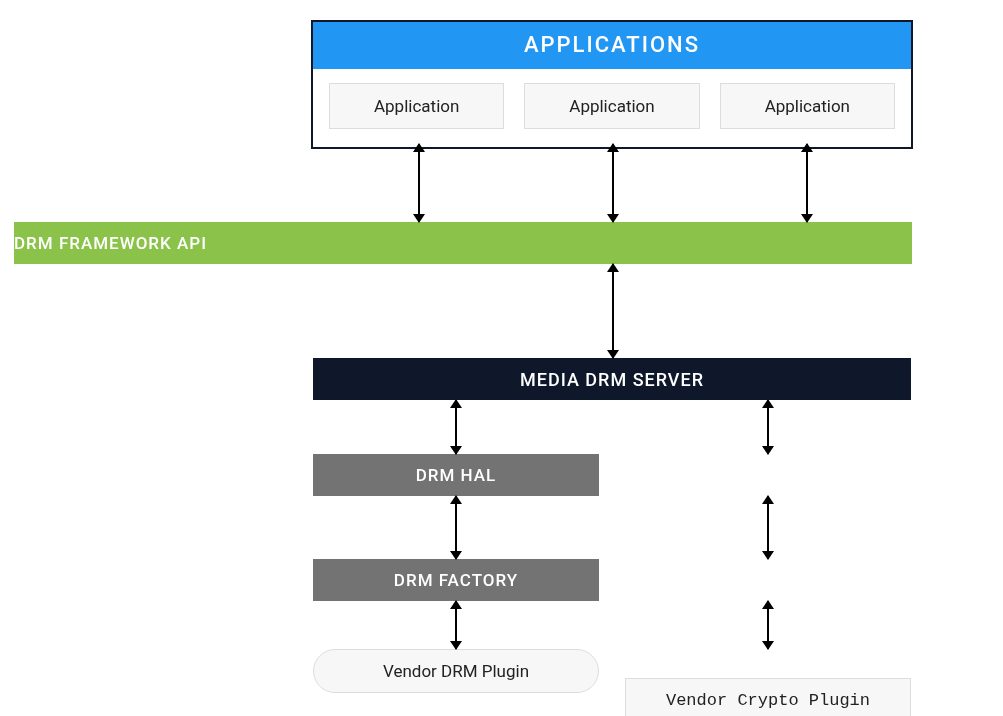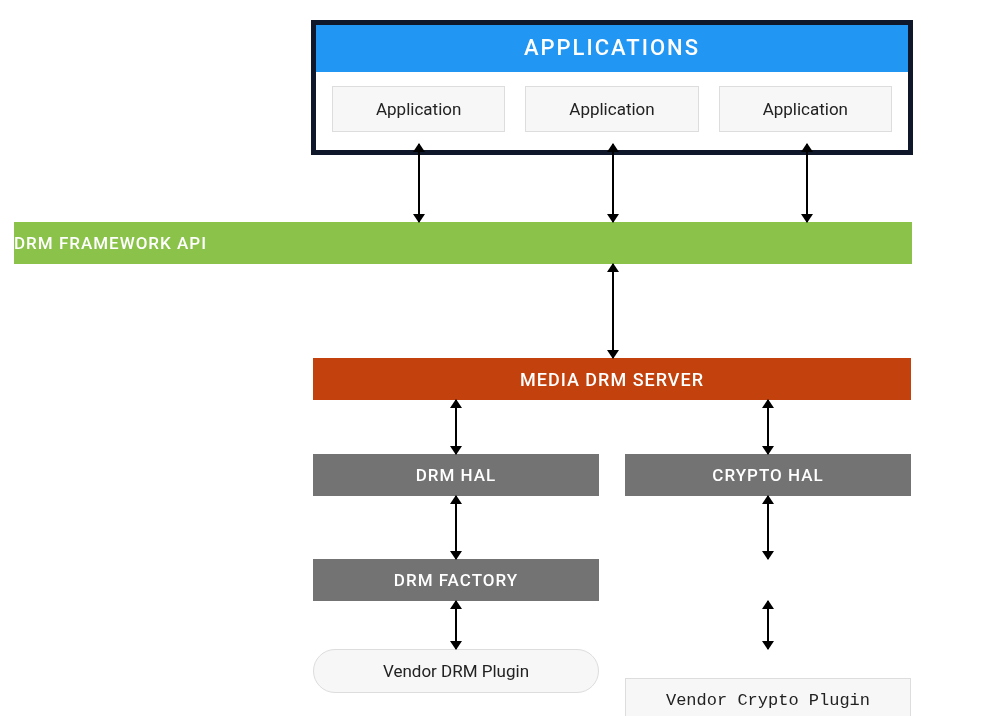--- a/index.html
+++ b/index.html
@@ -11,21 +11,21 @@
     position: relative;
   }
   .stage { position: relative; width: 1003px; height: 716px; }
 
   
   .apps-outer {
     position: absolute;
     left: 311px;
     top: 20px;
     width: 602px;
-    border: 5px solid #0f172a;
+    border: 2px solid #0f172a;
     background: #fff;
   }
   .apps-header {
     background: #2196f3;
     color: #fff;
     text-align: center;
     font-weight: 500;
     letter-spacing: 2px;
     font-size: 22px;
     padding: 10px 0 12px 0;
@@ -62,21 +62,21 @@
     font-weight: 500;
   }
 
   
   .server-bar {
     position: absolute;
     left: 313px;
     top: 358px;
     width: 598px;
     height: 42px;
-    background: #c2410c;
+    background: #0f172a;
     color: #fff;
     font-size: 18px;
     letter-spacing: 1px;
     display: flex;
     align-items: center;
     justify-content: center;
     font-weight: 500;
   }
 
   
@@ -154,21 +154,20 @@
       <div class="app-box">Application</div>
       <div class="app-box">Application</div>
     </div>
   </div>
 
   <div class="api-bar">DRM FRAMEWORK API</div>
 
   <div class="server-bar">MEDIA DRM SERVER</div>
 
   <div id="drm-hal" class="orange-box">DRM HAL</div>
-  <div id="crypto-hal" class="orange-box">CRYPTO HAL</div>
 
   <div id="drm-fac" class="orange-box">DRM FACTORY</div>
 
   <div id="vendor-drm" class="plugin-box">Vendor DRM Plugin</div>
   <div id="vendor-crypto" class="plugin-box">Vendor Crypto Plugin</div>
 
   <div class="arrow up-down" style="left:418px; top:144px; height:78px;"></div>
   <div class="arrow up-down" style="left:612px; top:144px; height:78px;"></div>
   <div class="arrow up-down" style="left:806px; top:144px; height:78px;"></div>
 

